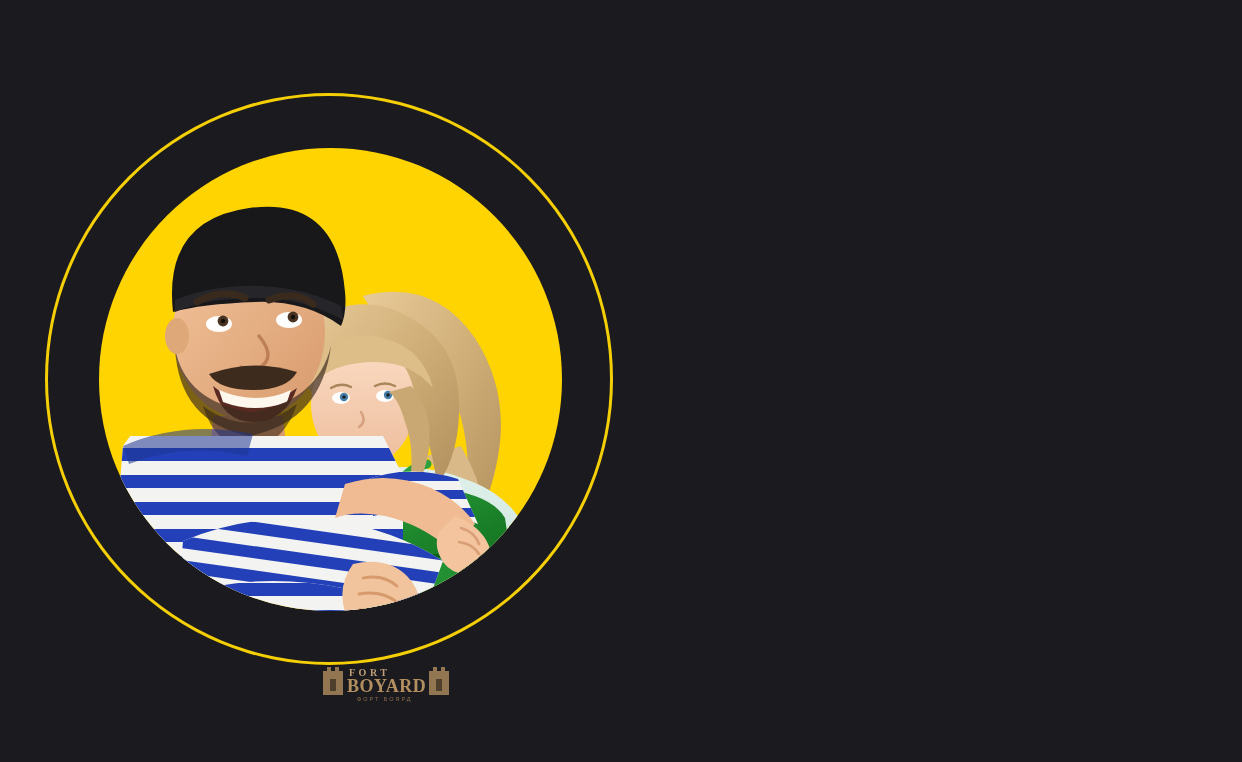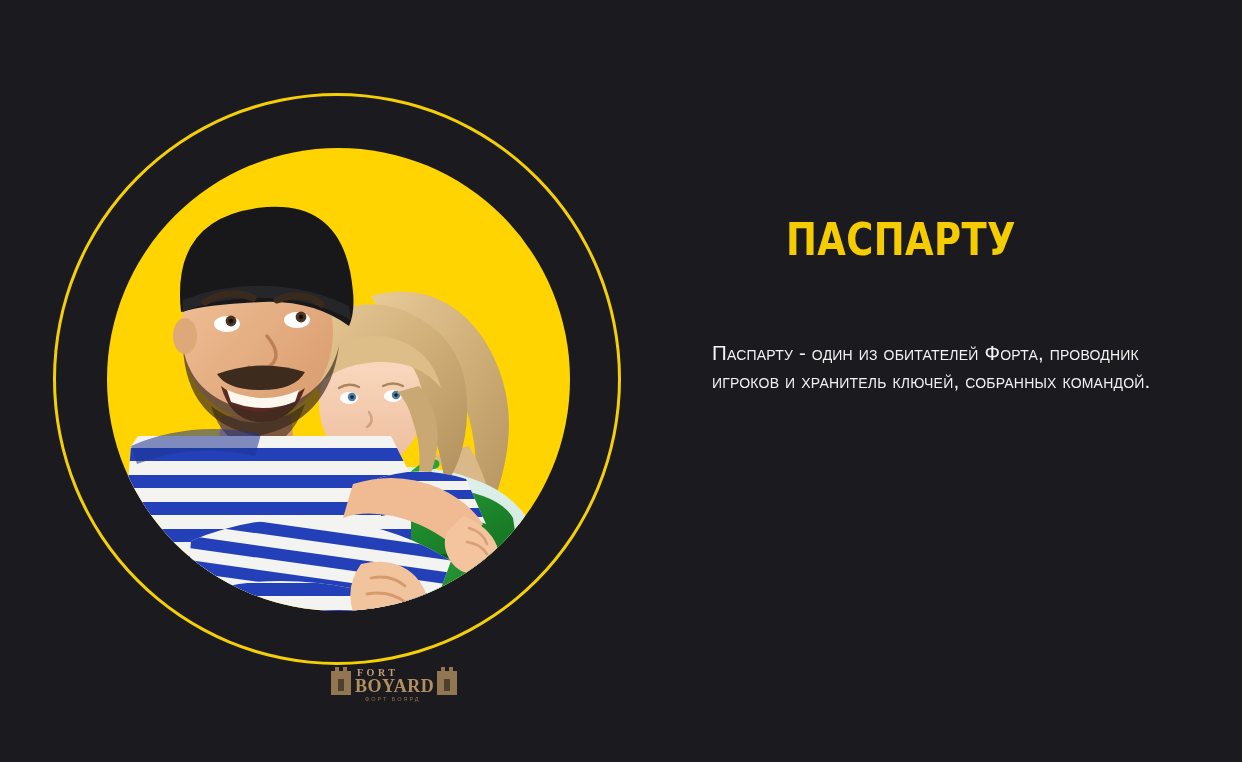--- a/index.html
+++ b/index.html
@@ -12,21 +12,21 @@
     width: 1242px;
     height: 762px;
     background: #1a1a1f;
     overflow: hidden;
     font-family: "Liberation Sans", sans-serif;
   }
 
   
   #portrait-badge {
     position: absolute;
-    left: 53px;
+    left: 45px;
     top: 93px;
     width: 568px;
     height: 572px;
     text-align: center;
   }
   #outer-ring {
     position: absolute;
     left: 0; top: 0;
     width: 100%; height: 100%;
     border-radius: 50%;
@@ -281,18 +281,14 @@
 
         <path d="M110 12 h4 v-4 h4 v4 h4 v-4 h4 v4 h4 v24 h-20 z" opacity="0.85"></path>
         <rect x="117" y="20" width="6" height="12" fill="#3a2c1e" opacity="0.7"></rect>
       </g>
       <text x="30" y="17" font-family="&quot;Liberation Serif&quot;, serif" font-size="10" font-weight="bold" letter-spacing="3.5" fill="#d8b183">FORT</text>
       <text x="28" y="33" font-family="&quot;Liberation Serif&quot;, serif" font-size="18" font-weight="bold" letter-spacing="0.5" fill="#c9a06a">BOYARD</text>
       <text x="38" y="42" font-family="&quot;Liberation Sans&quot;, sans-serif" font-size="5.5" letter-spacing="2" fill="#9d7a52">ФОРТ БОЯРД</text>
     </svg>
   </div>
 
-  <div id="text-column">
-    <h1 id="title">ПАСПАРТУ</h1>
-    <p id="description">Паспарту  - один из обитателей Форта, проводник игроков и хранитель ключей, собранных командой.</p>
-  </div>
 
 </div>
 
 </body></html>

